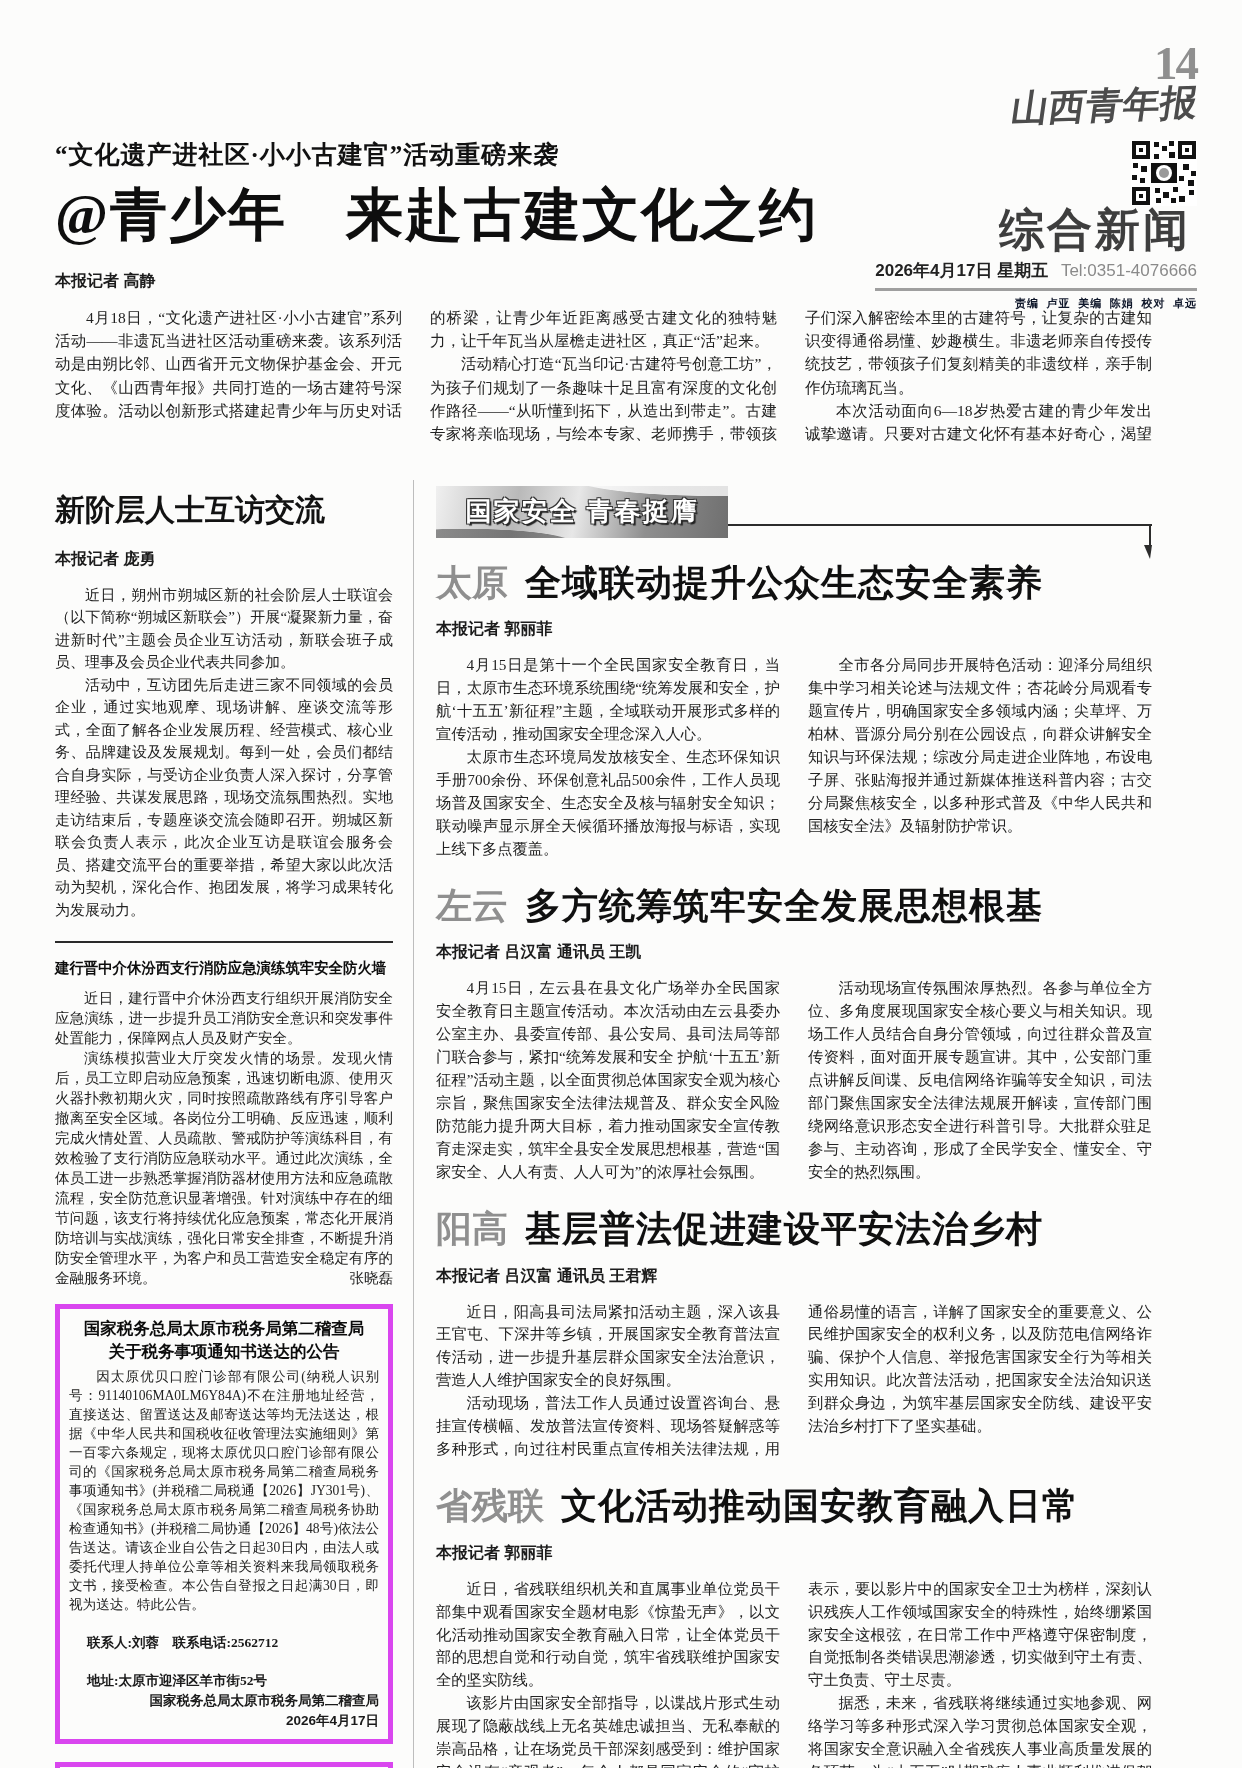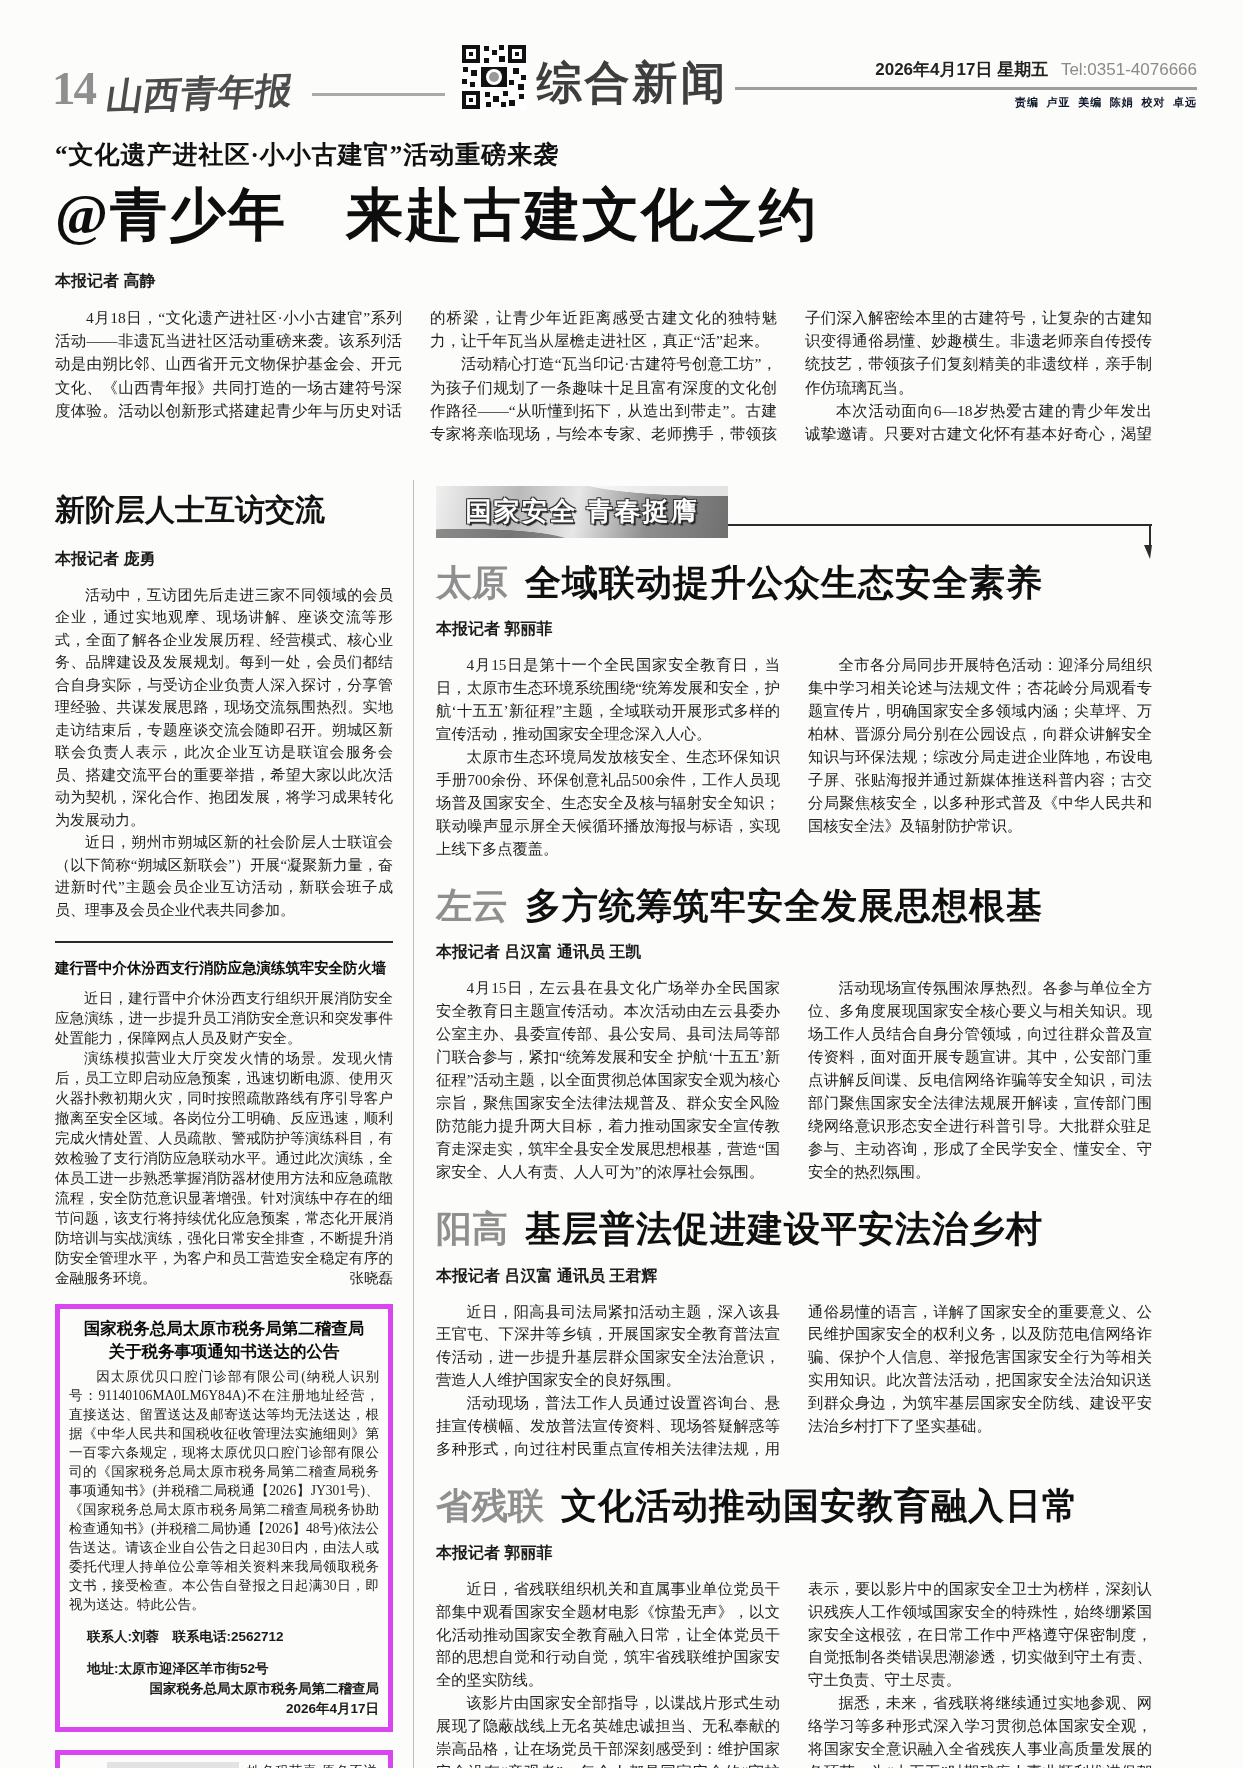--- a/index.html
+++ b/index.html
@@ -3,21 +3,21 @@
 <meta charset="utf-8">
 <style>
   * { margin:0; padding:0; box-sizing:border-box; }
   html,body { background:#e9e9e9; }
   .page {
     position:relative; width:1242px; height:1768px; margin:0 auto;
     background:#fcfcfb; color:#1a1a1a; overflow:hidden;
     font-family:"Liberation Serif","DejaVu Serif",serif;
   }
   
-  .header { display:flex; align-items:flex-end; padding:40px 45px 0 52px; height:112px; }
+  .header { display:flex; align-items:flex-end; padding:40px 45px 0 52px; height:112px;flex-direction:column; }
   .page-num { font-size:47px; font-weight:bold; color:#8f8f8f; line-height:1; letter-spacing:-2px; }
   .paper-logo { font-size:37px; font-weight:bold; color:#4c4c4c; margin-left:12px; transform:skewX(-10deg) rotate(-2deg); line-height:1; white-space:nowrap; }
   .rule-left { flex:1; height:3px; background:#a9a9a9; margin:0 16px 16px 20px; }
   .qr { width:66px; height:66px; margin-bottom:2px; flex:0 0 auto; }
   .section-title { font-size:45px; font-weight:bold; color:#3e3e3e; letter-spacing:3px; margin:0 6px 6px 10px; line-height:1; white-space:nowrap; }
   .mast-right { flex:1 1 330px; display:flex; flex-direction:column; align-items:flex-end; margin-bottom:2px; }
   .date-row { font-family:"Liberation Sans","DejaVu Sans",sans-serif; font-weight:bold; font-size:17px; color:#222; white-space:nowrap; }
   .date-row .tel { color:#8a8a8a; font-weight:normal; margin-left:8px; }
   .rule-right { width:100%; height:3px; background:#9f9f9f; margin:6px 0 5px; }
   .editors { font-family:Liberation Mono, monospace; font-weight:bold; font-size:11px; color:#0f172a; letter-spacing:1px; white-space:nowrap; }
@@ -36,21 +36,21 @@
   .visit-title { font-size:30px; font-weight:bold; line-height:1.3; color:#121212; margin:10px 0 20px; }
   .left-body { font-size:15px; line-height:1.5; text-align:justify; }
   .col-rule { border:none; border-top:2px solid #2a2a2a; margin:20px 0 16px; }
   .bank-title { font-family:"Liberation Sans","DejaVu Sans",sans-serif; font-weight:bold; font-size:15px; white-space:nowrap; transform:scaleX(0.96); transform-origin:left; color:#0d0d0d; margin-bottom:10px; }
   .bank-body { font-size:14.5px; line-height:1.38; text-align:justify; }
   .author { float:right; margin-left:14px; }
   
   .notice-box { border:5px solid #d946ef; margin-top:16px; padding:8px 9px 9px; }
   .tax-title { font-family:"Liberation Sans","DejaVu Sans",sans-serif; font-weight:bold; font-size:16.5px; text-align:center; line-height:1.35; color:#0c0c0c; }
   .tax-body { font-size:13.6px; line-height:1.4; text-align:justify; margin-top:5px; }
-  .tax-meta { font-family:Liberation Sans, sans-serif; font-weight:bold; font-size:13.5px; margin-top:14px; padding-left:18px; }
+  .tax-meta { font-family:Liberation Serif, serif; font-weight:bold; font-size:13.5px; margin-top:20px; padding-left:18px; }
   .tax-sign { font-family:"Liberation Sans","DejaVu Sans",sans-serif; font-weight:bold; font-size:13.5px; text-align:right; margin-top:2px; }
   .missing-box { display:flex; margin-top:18px; padding:7px; }
   .vert-title { writing-mode:vertical-rl; text-orientation:upright; font-size:33px; font-weight:bold; color:#0c0c0c; letter-spacing:8px; line-height:1; padding:4px 2px 0 0; flex:0 0 40px; }
   .mp-content { flex:1; font-size:13px; line-height:1.38; text-align:justify; }
   .mp-photo { float:left; width:132px; height:96px; background:#dcdcdc; margin:0 8px 3px 0; }
   
   .banner-row { position:relative; display:flex; align-items:flex-end; height:58px; margin-bottom:6px; }
   .banner {
     width:292px; height:52px; display:flex; align-items:center; justify-content:center;
     background:
@@ -150,22 +150,22 @@
     <div class="main-row">
 
       <div class="left-col">
 
         <article>
           <h2 class="visit-title">
             <span>新阶层人士互访交流</span><br>
           </h2>
           <div class="byline">本报记者 庞勇</div>
           <div class="left-body">
+            <p class="para">近日，朔州市朔城区新的社会阶层人士联谊会（以下简称“朔城区新联会”）开展“凝聚新力量，奋进新时代”主题会员企业互访活动，新联会班子成员、理事及会员企业代表共同参加。</p>
             <p class="para">活动中，互访团先后走进三家不同领域的会员企业，通过实地观摩、现场讲解、座谈交流等形式，全面了解各企业发展历程、经营模式、核心业务、品牌建设及发展规划。每到一处，会员们都结合自身实际，与受访企业负责人深入探讨，分享管理经验、共谋发展思路，现场交流氛围热烈。实地走访结束后，专题座谈交流会随即召开。朔城区新联会负责人表示，此次企业互访是联谊会服务会员、搭建交流平台的重要举措，希望大家以此次活动为契机，深化合作、抱团发展，将学习成果转化为发展动力。</p>
-            <p class="para">近日，朔州市朔城区新的社会阶层人士联谊会（以下简称“朔城区新联会”）开展“凝聚新力量，奋进新时代”主题会员企业互访活动，新联会班子成员、理事及会员企业代表共同参加。</p>
           </div>
         </article>
 
         <hr class="col-rule">
 
         <article>
           <h3 class="bank-title">建行晋中介休汾西支行消防应急演练筑牢安全防火墙</h3>
           <div class="bank-body">
             <p class="para">近日，建行晋中介休汾西支行组织开展消防安全应急演练，进一步提升员工消防安全意识和突发事件处置能力，保障网点人员及财产安全。</p>
             <p class="para"><span>演练模拟营业大厅突发火情的场景。发现火情后，员工立即启动应急预案，迅速切断电源、使用灭火器扑救初期火灾，同时按照疏散路线有序引导客户撤离至安全区域。各岗位分工明确、反应迅速，顺利完成火情处置、人员疏散、警戒防护等演练科目，有效检验了支行消防应急联动水平。通过此次演练，全体员工进一步熟悉掌握消防器材使用方法和应急疏散流程，安全防范意识显著增强。针对演练中存在的细节问题，该支行将持续优化应急预案，常态化开展消防培训与实战演练，强化日常安全排查，不断提升消防安全管理水平，为客户和员工营造安全稳定有序的金融服务环境。</span><span class="author">张晓磊</span></p>

